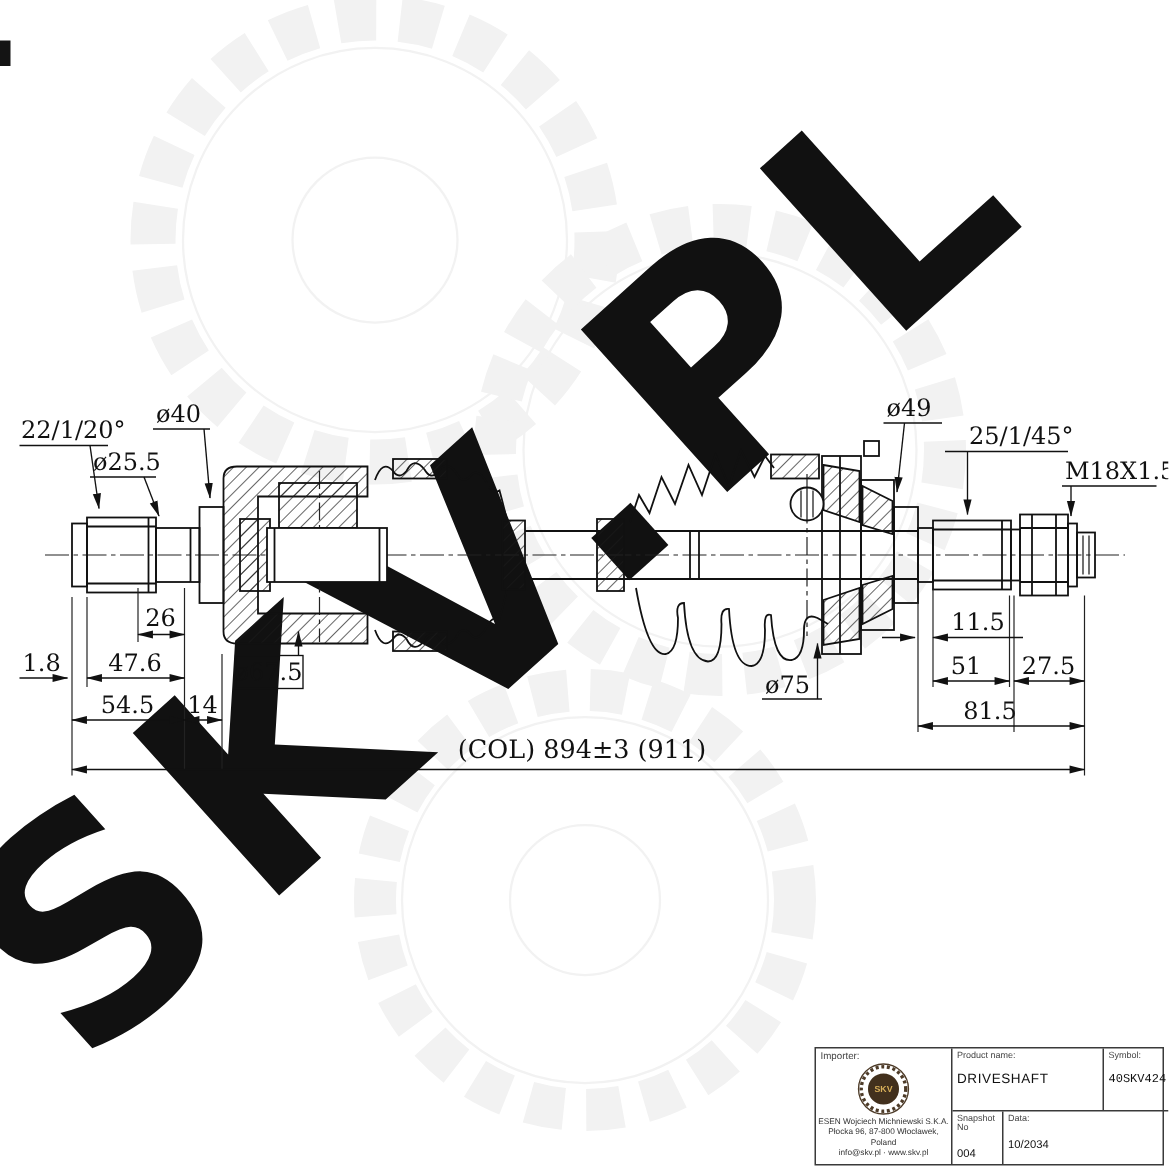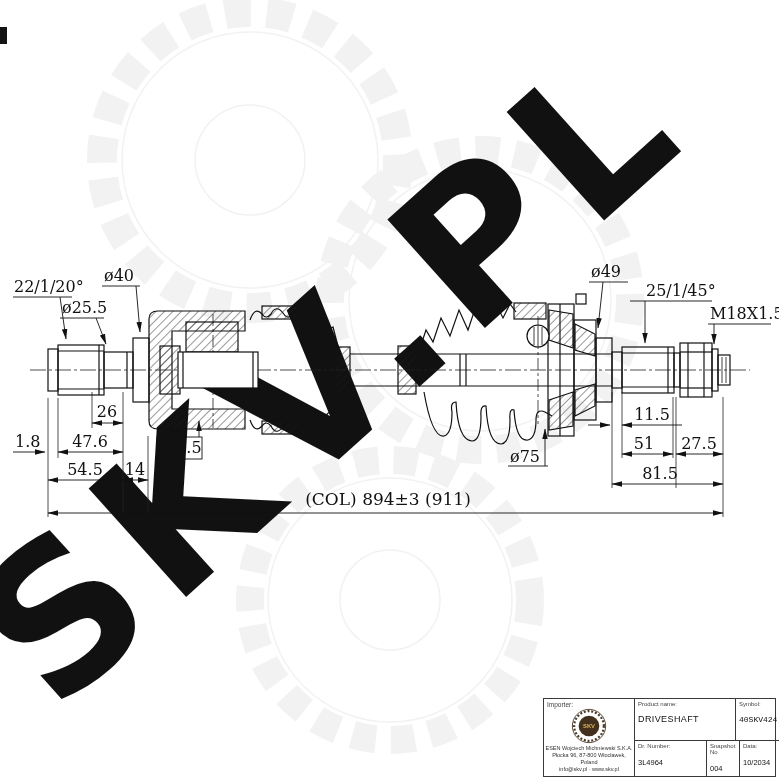--- a/index.html
+++ b/index.html
@@ -222,24 +222,20 @@
         <div class="cell" style="width:100px">
           <span class="lbl">Product name:</span>
           <span class="val-lg">DRIVESHAFT</span>
         </div>
         <div class="cell" style="flex:1">
           <span class="lbl">Symbol:</span>
           <span class="val-sym">40SKV424</span>
         </div>
       </div>
       <div class="tb-row2">
-        <div class="cell" style="width:71px">
-          <span class="lbl">Dr. Number:</span>
-          <span class="val-sm">3L4964</span>
-        </div>
         <div class="cell" style="width:33px">
           <span class="lbl">Snapshot No</span>
           <span class="val-sm">004</span>
         </div>
         <div class="cell" style="flex:1">
           <span class="lbl">Data:</span>
           <span class="val-sm">10/2034</span>
         </div>
       </div>
     </div>

